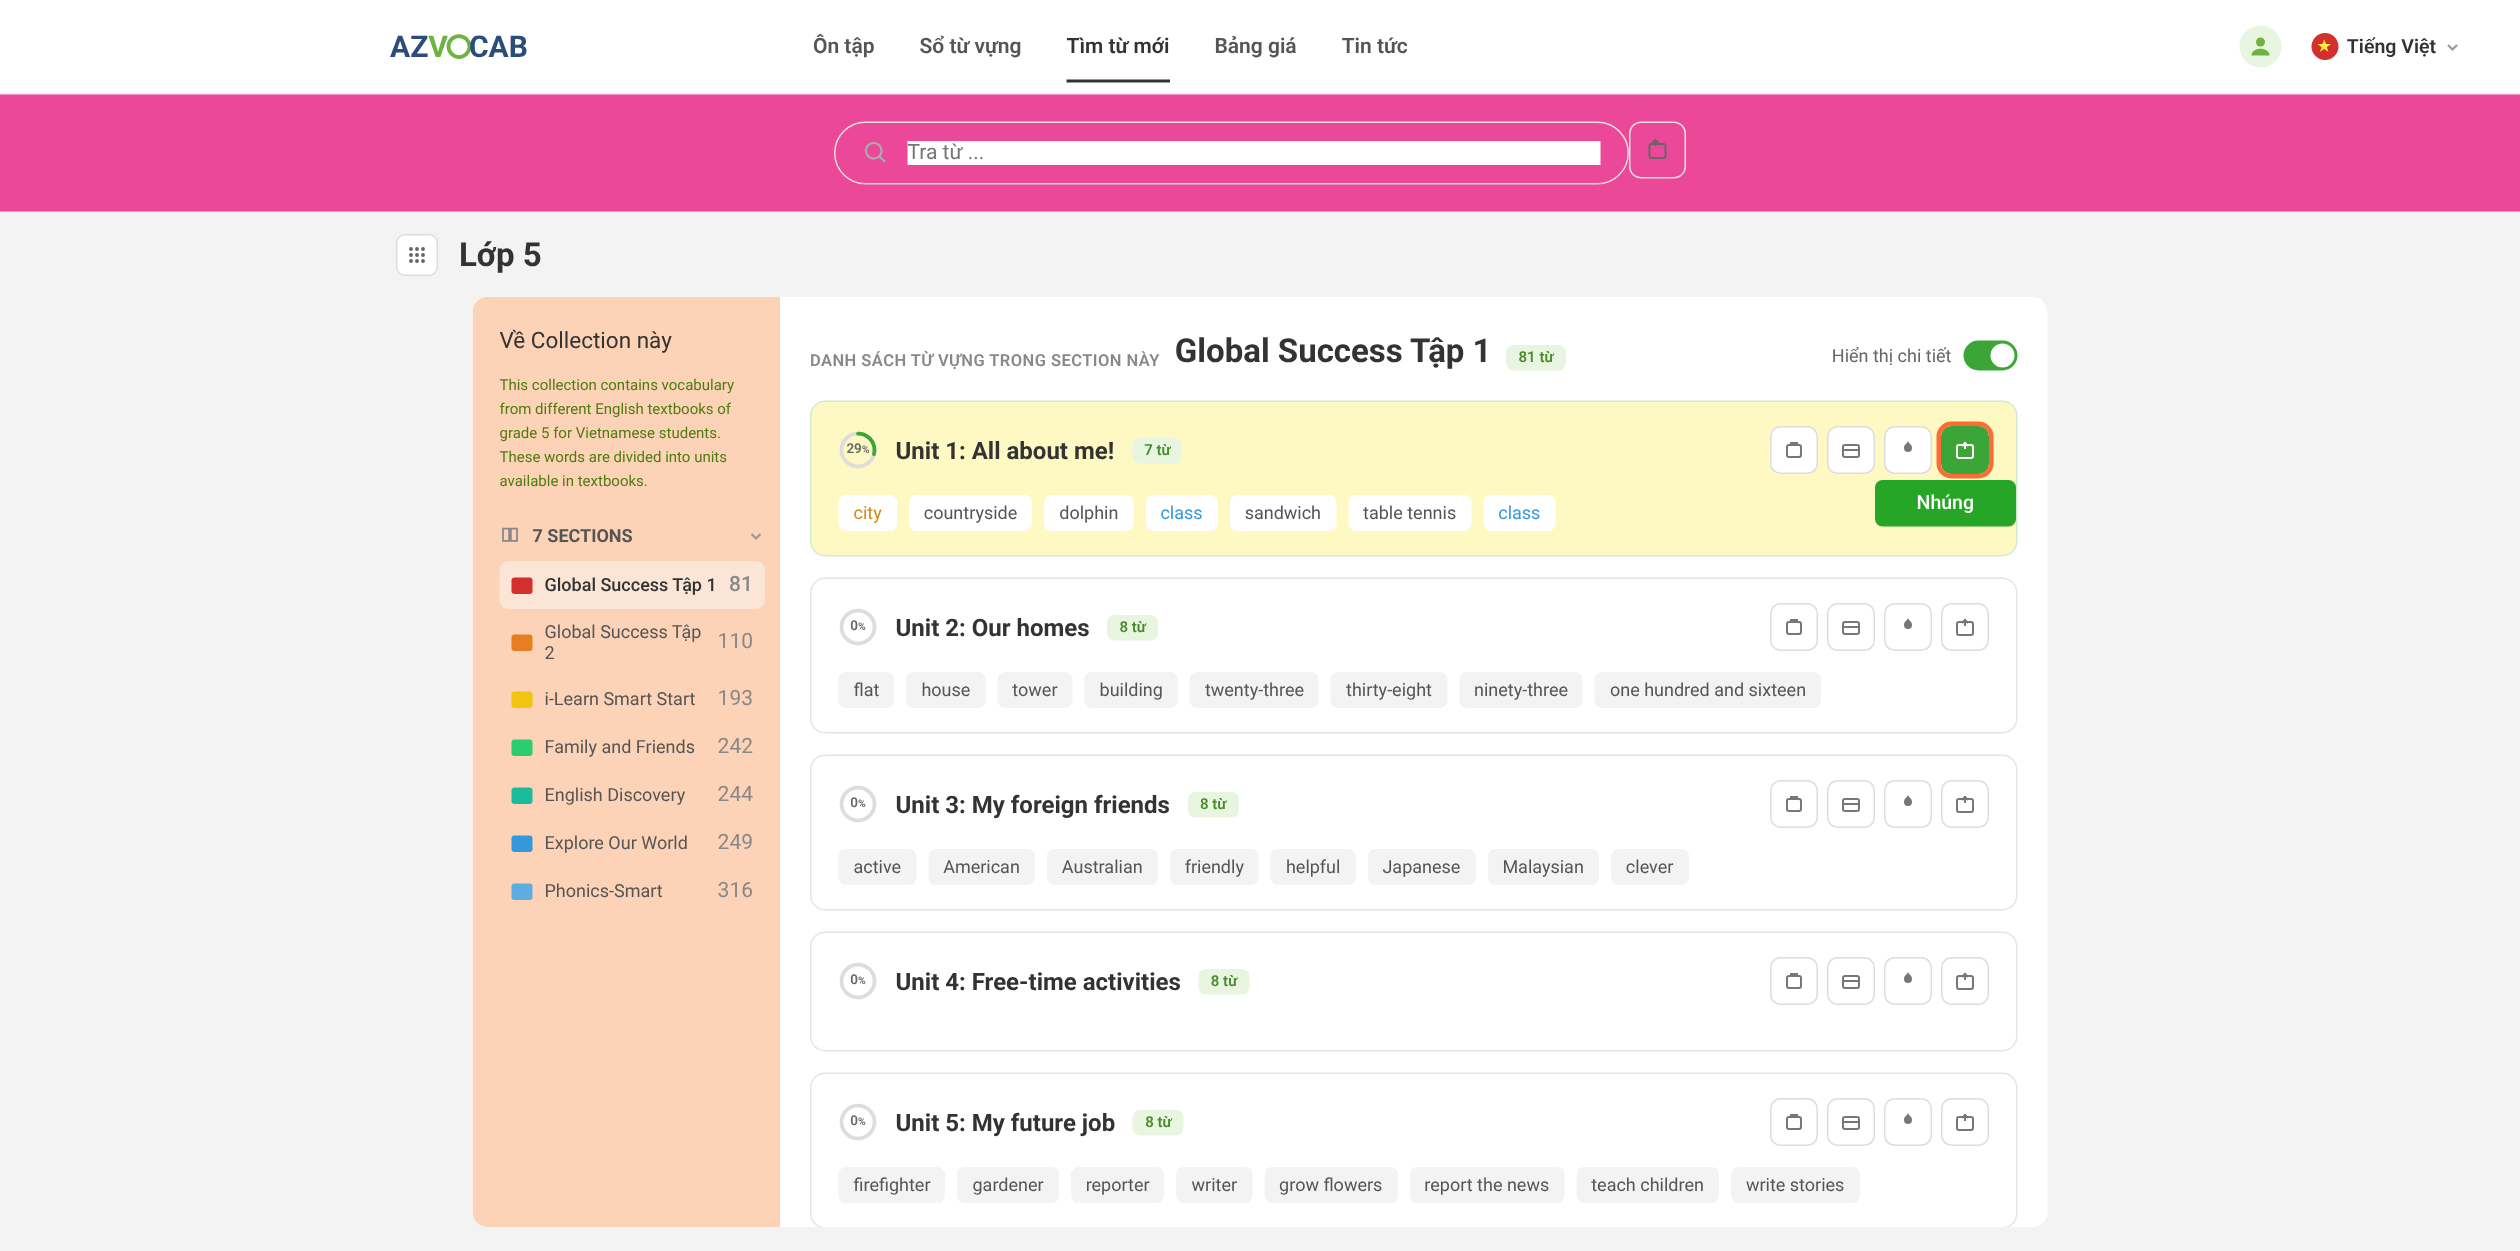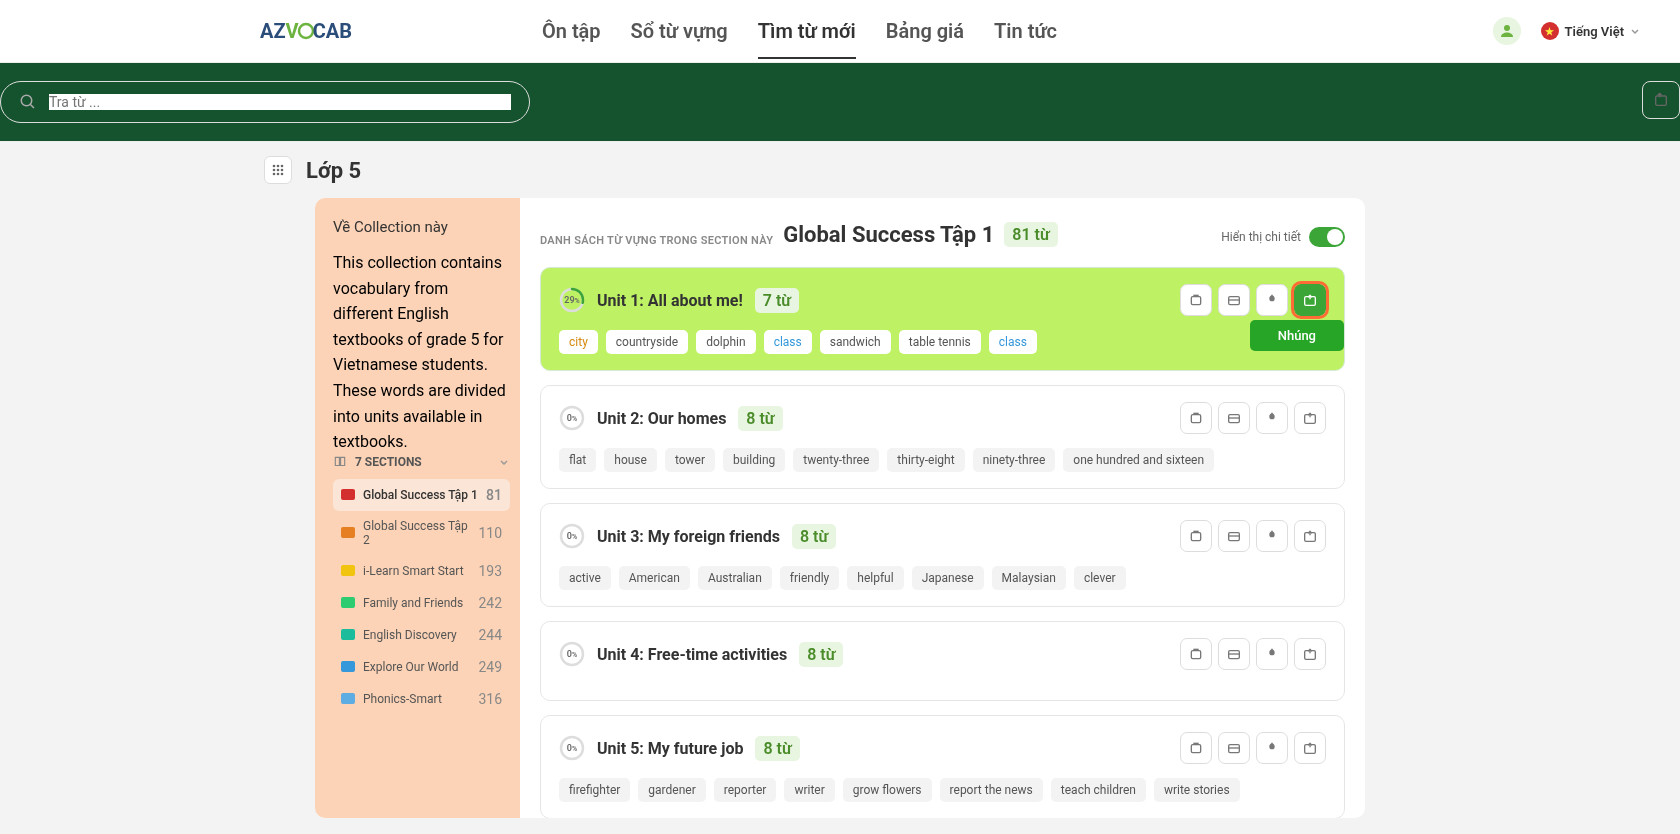--- a/index.html
+++ b/index.html
@@ -1,54 +1,54 @@
 <!DOCTYPE html>
 <html><head>
 <meta charset="utf-8">
 <style>
 *{box-sizing:border-box;margin:0;padding:0;font-family:-apple-system,BlinkMacSystemFont,"Segoe UI",Roboto,sans-serif}
 body{background:#f3f3f3;color:#333}
 .header{background:#fff;height:63px;display:flex;align-items:center;padding:0 40px;border-bottom:1px solid #eee}
 .logo{display:flex;align-items:center;font-weight:700;font-size:20px;color:#2a4d7a;margin-left:220px}
 .nav{display:flex;gap:30px;margin-left:190px}
-.nav-item{font-size:20px;font-weight:600;color:#555;cursor:pointer;padding:16px 0;position:relative}
+.nav-item{font-size:14px;font-weight:600;color:#555;cursor:pointer;padding:16px 0;position:relative}
 .nav-item.active{color:#333}
 .nav-item.active::after{content:"";position:absolute;bottom:0;left:0;right:0;height:2px;background:#333}
 .header-right{margin-left:auto;display:flex;align-items:center;gap:20px}
 .avatar{width:28px;height:28px;border-radius:50%;background:#e8f5e0;display:flex;align-items:center;justify-content:center;color:#6cb33f;font-size:14px}
 .lang{display:flex;align-items:center;gap:6px;font-size:13px;font-weight:600;cursor:pointer}
 .flag{width:18px;height:18px;border-radius:50%;background:#d32f2f;display:flex;align-items:center;justify-content:center;color:#ffeb3b;font-size:10px}
-.searchbar-row{background:#14532d;padding:18px 0;display:flex;justify-content:space-between;border-bottom:1px solid #eee}
+.searchbar-row{background:#ec4899;padding:18px 0;display:flex;justify-content:center;border-bottom:1px solid #eee}
 .searchbox{width:530px;height:42px;border:1px solid #ddd;border-radius:22px;display:flex;align-items:center;padding:0 18px;gap:12px}
 .searchbox input{border:none;outline:none;font-size:14px;flex:1;color:#999}
 .expand-btn{width:38px;height:38px;border:1px solid #ddd;border-radius:8px;display:flex;align-items:center;justify-content:center;cursor:pointer;color:#666}
 .breadcrumb{display:flex;align-items:center;gap:14px;padding:14px 0 14px 264px;font-size:22px;font-weight:700;color:#333}
 .grid-btn{width:28px;height:28px;border:1px solid #ddd;border-radius:6px;display:flex;align-items:center;justify-content:center;cursor:pointer;background:#fff}
 .container{display:flex;max-width:1050px;margin:0 auto;gap:0;background:#fff;border-radius:10px;overflow:hidden}
 .sidebar{width:205px;background:#fcd3b6;padding:20px 10px 20px 18px;flex-shrink:0}
 .sidebar h3{font-size:15px;font-weight:400;margin-bottom:14px;color:#333}
-.sidebar p{font-size:16px;color:#000000;line-height:1.6;}
+.sidebar p{font-size:10px;color:#4d7c0f;line-height:1.6;margin-bottom:20px}
 .sections-head{display:flex;align-items:center;gap:8px;font-size:12px;font-weight:700;color:#555;margin-bottom:10px;cursor:pointer}
 .sections-head .chev{margin-left:auto;color:#999}
 .section-item{display:flex;align-items:center;gap:8px;padding:8px 8px;font-size:12px;color:#555;cursor:pointer;border-radius:6px}
 .section-item.active{background:#fbe5d6;color:#333;font-weight:500}
 .section-item .folder{width:14px;height:11px;border-radius:2px;flex-shrink:0}
 .section-item .count{margin-left:auto;color:#888;font-size:14px}
 .main{flex:1;padding:24px 20px;overflow-y:auto;height:620px;position:relative}
 .main::-webkit-scrollbar{width:8px}
 .main::-webkit-scrollbar-thumb{background:#ccc;border-radius:4px}
 .main-head{display:flex;align-items:flex-end;gap:10px;margin-bottom:20px}
 .subtitle{font-size:11px;font-weight:600;color:#888;letter-spacing:0.3px}
 .title{font-size:22px;font-weight:700;color:#333}
-.badge{background:#e8f5e0;color:#4a8c2a;font-size:16px;font-weight:600;padding:3px 8px;border-radius:5px}
+.badge{background:#e8f5e0;color:#4a8c2a;font-size:10px;font-weight:600;padding:3px 8px;border-radius:5px}
 .toggle-wrap{margin-left:auto;display:flex;align-items:center;gap:8px;font-size:12px;color:#666}
 .toggle{width:36px;height:20px;background:#3ba537;border-radius:10px;position:relative;cursor:pointer}
 .toggle::after{content:"";position:absolute;right:2px;top:2px;width:16px;height:16px;background:#fff;border-radius:50%}
 .unit{border:1px solid #e5e5e5;border-radius:10px;padding:16px 18px;margin-bottom:14px;position:relative}
-.unit.active{background:#bef264;border-color:#d4ead4}
+.unit.active{background:#fef9c3;border-color:#d4ead4}
 .unit-head{display:flex;align-items:center;gap:12px;margin-bottom:14px}
 .progress{width:26px;height:26px;position:relative;flex-shrink:0}
 .progress svg{transform:rotate(-90deg)}
 .progress-txt{position:absolute;top:50%;left:50%;transform:translate(-50%,-50%);font-size:9px;font-weight:600;color:#666}
 .unit-title{font-size:16px;font-weight:700;color:#333}
 .unit-actions{margin-left:auto;display:flex;gap:6px}
 .act-btn{width:32px;height:32px;border:1px solid #ddd;border-radius:7px;display:flex;align-items:center;justify-content:center;cursor:pointer;color:#777;background:#fff}
 .act-btn.primary{background:#3ba537;color:#fff;border-color:#3ba537}
 .act-btn.highlight{outline:3px solid #ff6b35;outline-offset:0}
 .tags{display:flex;flex-wrap:wrap;gap:8px}

